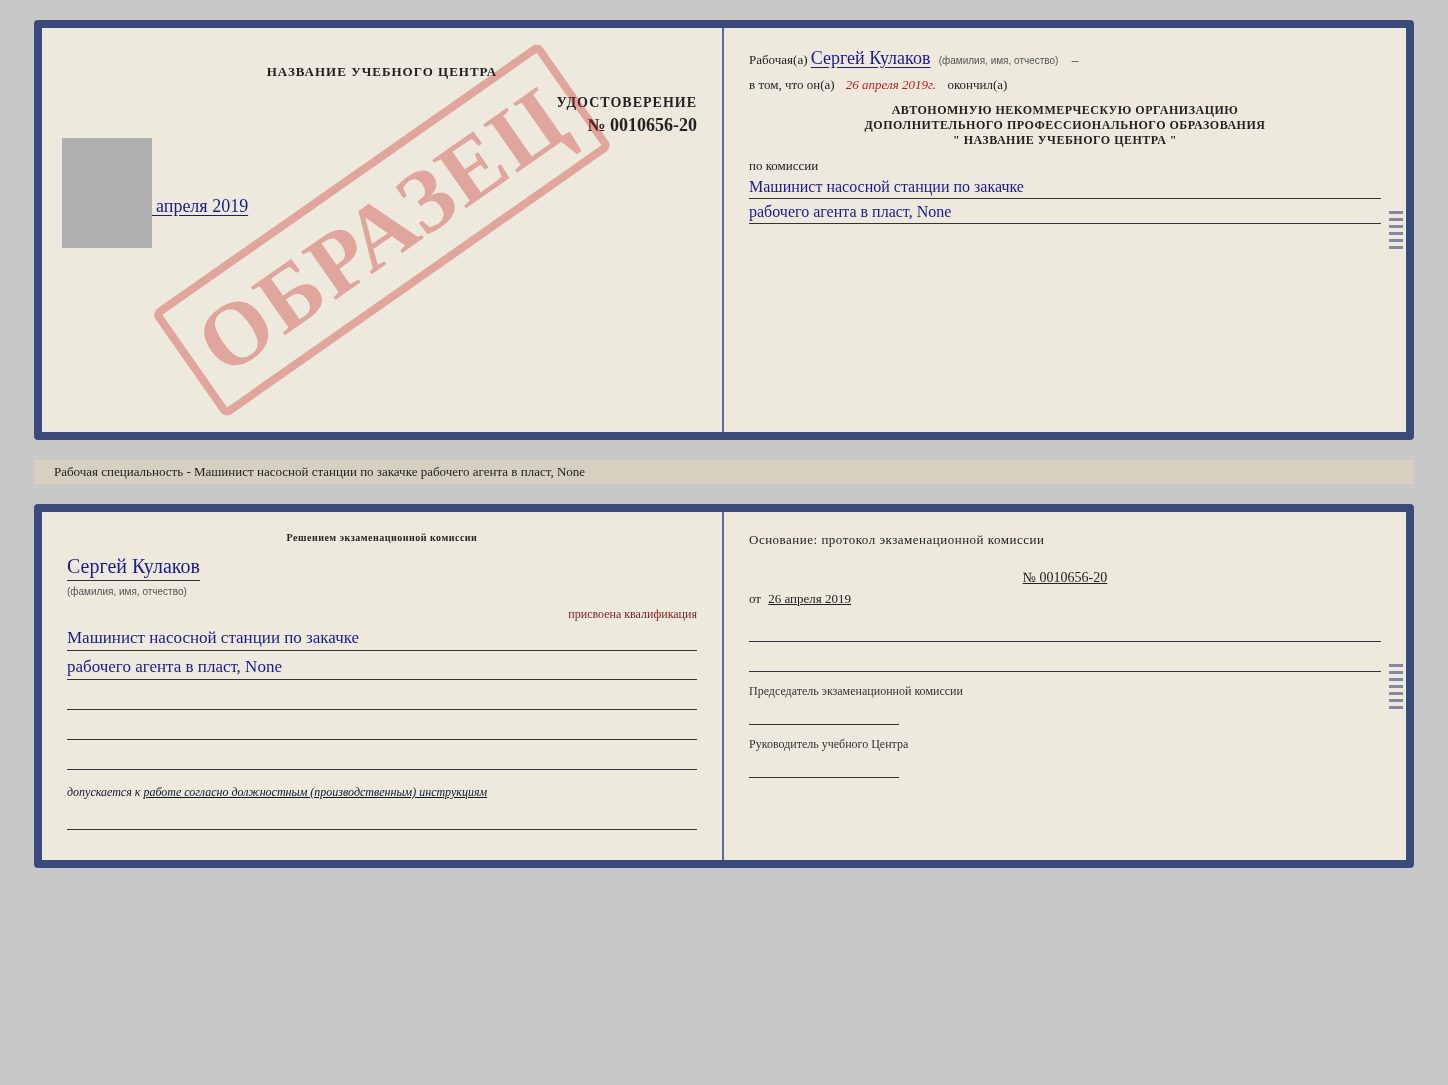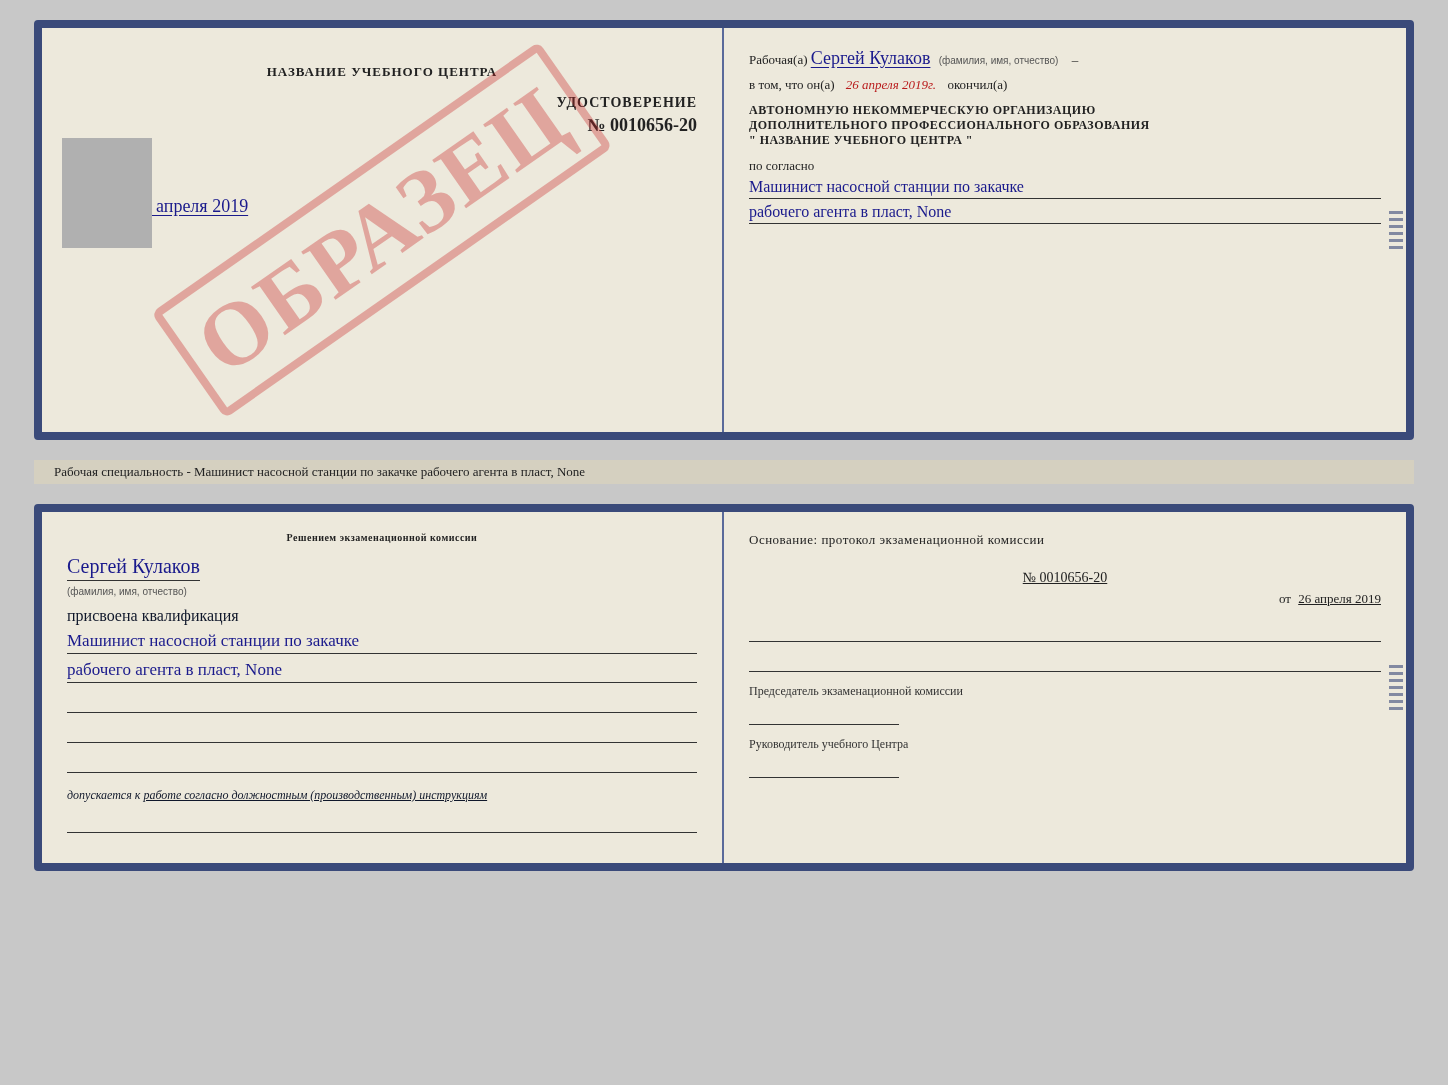--- a/index.html
+++ b/index.html
@@ -135,21 +135,21 @@
     }
 
     .date-line {
       font-size: 13px;
       color: #b91c1c;
       margin: 10px 0;
       font-style: italic;
     }
 
     .org-block {
-      text-align: left;
+      text-align: center;
       margin: 10px 0;
     }
 
     .org-title {
       font-size: 12px;
       font-weight: bold;
       letter-spacing: 0.5px;
       color: #222;
     }
 
@@ -236,24 +236,24 @@
     .name-handwritten {
       font-family: 'Segoe Script', 'Brush Script MT', cursive;
       font-size: 20px;
       color: #1a1a8c;
       border-bottom: 1px solid #333;
       display: inline-block;
       padding-bottom: 2px;
     }
 
     .qualification-label {
-      font-size: 16px;
-      color: #0f172a;
+      font-size: 12px;
+      color: #7f1d1d;
       margin: 8px 0 4px 0;
-      text-align: left;
+      text-align: right;
     }
 
     .qualification-text {
       font-family: 'Segoe Script', 'Brush Script MT', cursive;
       font-size: 17px;
       color: #1a1a8c;
       border-bottom: 1px solid #333;
       display: block;
       margin-top: 6px;
       padding-bottom: 2px;
@@ -287,21 +287,21 @@
 
     .protocol-number {
       text-align: center;
       font-size: 14px;
       color: #222;
       margin-bottom: 5px;
       text-decoration: underline;
     }
 
     .protocol-date {
-      text-align: right;
+      text-align: left;
       font-size: 13px;
       color: #222;
       margin-bottom: 15px;
     }
 
     .signature-block {
       font-size: 12px;
       color: #333;
       margin-top: 12px;
     }
@@ -352,21 +352,21 @@
       <span>окончил(а)</span>
     </div>
 
     <div class="org-block">
       <div class="org-title">АВТОНОМНУЮ НЕКОММЕРЧЕСКУЮ ОРГАНИЗАЦИЮ</div>
       <div class="org-title">ДОПОЛНИТЕЛЬНОГО ПРОФЕССИОНАЛЬНОГО ОБРАЗОВАНИЯ</div>
       <div class="org-title">" НАЗВАНИЕ УЧЕБНОГО ЦЕНТРА "</div>
     </div>
 
     <div style="margin-top:8px;">
-      <div class="profession-label">по согласно</div>
+      <div class="profession-label">по комиссии</div>
       <span class="profession-text">Машинист насосной станции по закачке</span>
       <span class="profession-text">рабочего агента в пласт, None</span>
     </div>
 
     <div class="side-bars-right">
       <div class="side-bar"></div>
       <div class="side-bar"></div>
       <div class="side-bar"></div>
       <div class="side-bar"></div>
       <div class="side-bar"></div>

